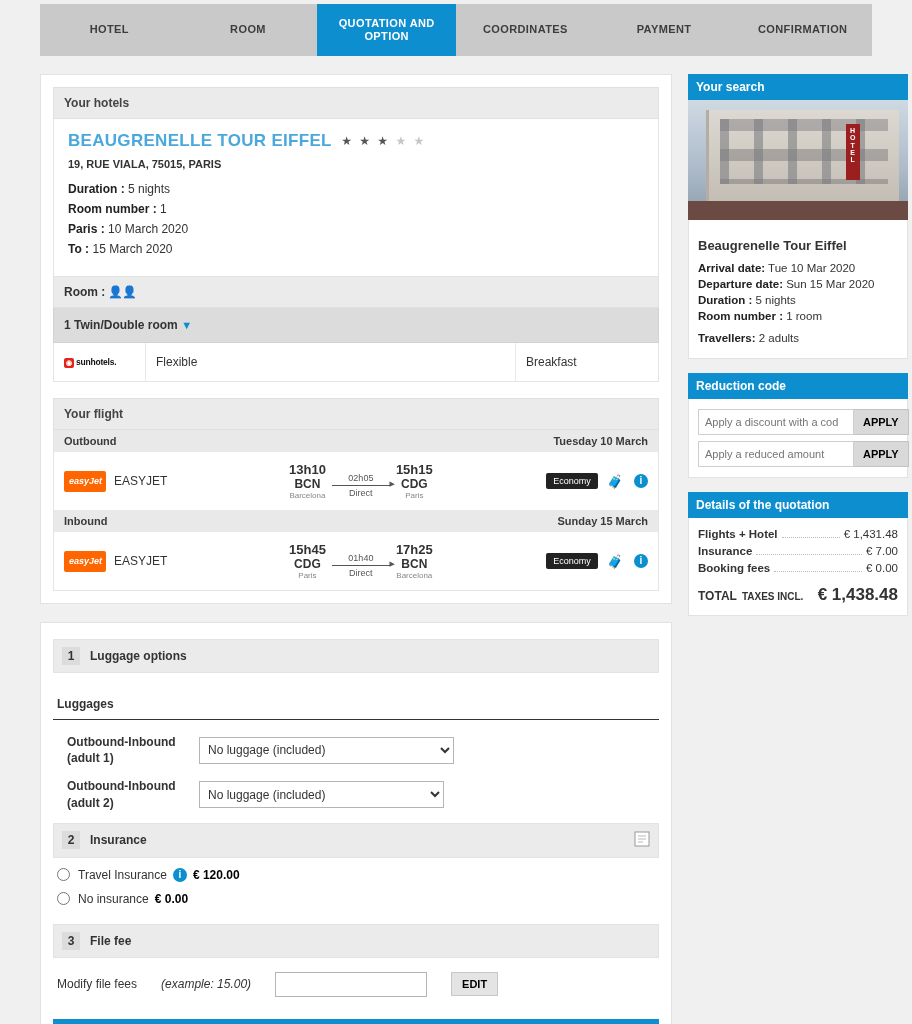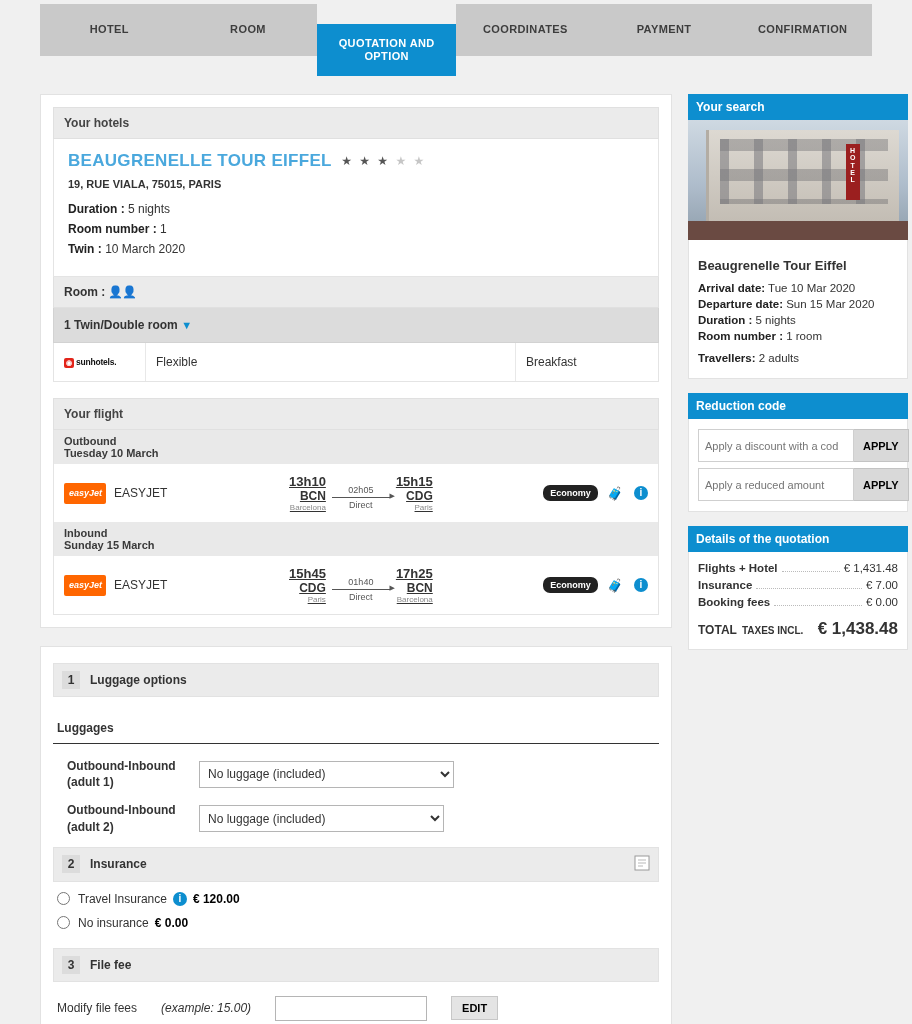--- a/index.html
+++ b/index.html
@@ -20,21 +20,21 @@
     color: #3d3d3d;
     text-align: center;
     font-weight: bold;
     font-size: 11px;
     letter-spacing: .4px;
     height: 52px;
     display: flex; align-items: center; justify-content: center;
     padding: 0 4px;
     line-height: 1.2;
   }
-  .step.active { background: #0d8ecf; color: #fff; margin-top: 20px; }
+  .step.active { background: #0d8ecf; color: #fff; }
 
   
   .content { display: flex; padding: 18px 4px 0 40px; align-items: flex-start; }
   .left { width: 632px; }
   .right { width: 220px; margin-left: 16px; }
 
   .card { background: #fff; border: 1px solid #e2e2e2; margin-bottom: 18px; padding: 12px; }
   .sectionbar {
     background: #ebebeb;
     font-weight: bold;
@@ -65,40 +65,40 @@
   .rd-logo { width: 92px; border-right: 1px solid #e8e8e8; display: flex; align-items: center; }
   .sunlogo {
     font-size: 8.5px; font-weight: bold; color: #111; letter-spacing: -0.2px;
   }
   .sunlogo .sq { display: inline-block; background: #e2241a; color: #fff; padding: 1px 2px; border-radius: 2px; margin-right: 2px; font-size: 7px; }
   .rd-flex { width: 370px; border-right: 1px solid #e8e8e8; }
   .rd-meal { flex: 1; }
 
   
   .flightbox { border: 1px solid #e4e4e4; border-top: none; }
-  .fl-head { background: #e9e9e9; display: flex; justify-content: space-between; padding: 5px 10px; font-size: 11px; font-weight: bold; color: #3a3a3a; flex-direction: column; }
+  .fl-head { background: #e9e9e9; display: flex; justify-content: space-between; padding: 5px 10px; font-size: 11px; font-weight: bold; color: #3a3a3a; }
   .fl-row { display: flex; align-items: center; padding: 10px 10px; }
   .ej-logo {
     background: #ff6600; color: #fff; font-weight: bold; font-style: italic;
     font-size: 9px; padding: 6px 5px; border-radius: 2px; line-height: 1;
     width: 42px; text-align: center;
   }
   .carrier { font-size: 12px; margin-left: 8px; width: 175px; }
   .seg { display: flex; align-items: flex-end; }
-  .ap { text-align: right; text-decoration: underline; }
+  .ap { text-align: center; }
   .ap .t { font-weight: bold; font-size: 13px; }
   .ap .c { font-weight: bold; font-size: 12px; }
   .ap .city { font-size: 8px; color: #888; }
   .mid { text-align: center; padding: 0 6px 2px 6px; width: 70px; }
   .mid .dur { font-size: 9px; color: #555; }
   .mid .line { border-top: 1px solid #555; position: relative; height: 1px; margin: 2px 0; }
   .mid .line:after { content: "▶"; position: absolute; right: -5px; top: -6px; font-size: 7px; color: #555; }
   .mid .direct { font-size: 9px; color: #555; }
   .fl-right { margin-left: auto; display: flex; align-items: center; gap: 10px; }
-  .badge-eco { background: #222; color: #fff; font-size: 9px; font-weight: bold; padding: 3px 7px; border-radius: 7px; }
+  .badge-eco { background: #222; color: #fff; font-size: 9px; font-weight: normal; padding: 3px 7px; border-radius: 2px; }
   .bagicon { color: #d0021b; font-size: 13px; }
   .infoicon {
     display: inline-block; width: 14px; height: 14px; border-radius: 50%;
     background: #0d8ecf; color: #fff; font-size: 10px; font-weight: bold;
     text-align: center; line-height: 14px;
   }
 
   
   .numbar { display: flex; align-items: center; background: #ebebeb; border: 1px solid #e2e2e2; padding: 7px 8px; margin-top: 4px; }
   .numbar .n { background: #dcdcdc; font-weight: bold; width: 18px; text-align: center; margin-right: 10px; padding: 2px 0; }
@@ -142,21 +142,21 @@
   .photo .sign {
     position: absolute; right: 22%; top: 20%; width: 14px; height: 56px; background: #9b1f1f;
     color: #fff; font-size: 7px; font-weight: bold; text-align: center; line-height: 1.05; padding-top: 3px;
     letter-spacing: 0;
   }
   .rtitle { font-weight: bold; font-size: 13px; margin: 8px 0 9px 0; }
   .rkv { font-size: 11.5px; margin-bottom: 4px; }
   .rkv b { color: #222; }
   .rcode-row { display: flex; margin-bottom: 6px; }
   .rcode-row input {
-    flex: 1; height: 33px; border: 1px solid #cfcfcf; padding: 3px 6px; font-size: 11px; color: #777;
+    flex: 1; height: 26px; border: 1px solid #cfcfcf; padding: 3px 6px; font-size: 11px; color: #777;
   }
   .btn-apply { background: #d9d9d9; border: 1px solid #c3c3c3; border-left: none; font-weight: bold; font-size: 11px; padding: 0 9px; cursor: pointer; }
   .det-row { display: flex; align-items: baseline; font-size: 11.5px; margin-bottom: 4px; }
   .det-row .lbl { font-weight: bold; white-space: nowrap; }
   .det-row .dots { flex: 1; border-bottom: 1px dotted #bbb; margin: 0 4px 3px 4px; }
   .det-row .val { white-space: nowrap; }
   .total-row { display: flex; align-items: baseline; margin-top: 10px; }
   .total-row .tot { font-size: 12px; font-weight: bold; color: #333; }
   .total-row .tax { font-size: 10px; font-weight: bold; margin-left: 5px; line-height: 1.1; }
   .total-row .amt { margin-left: auto; font-size: 17px; font-weight: bold; }
@@ -195,21 +195,22 @@
       <div class="card">
 
         <div class="sectionbar">Your hotels</div>
 
         <div class="hotelbox">
           <span class="hotelname">BEAUGRENELLE TOUR EIFFEL</span>
           <span class="stars"><span class="star-on">★ ★ ★</span><span class="star-off"> ★ ★</span></span>
           <div class="addr">19, RUE VIALA, 75015, PARIS</div>
           <div class="kv"><b>Duration :</b> <span>5 nights</span></div>
           <div class="kv"><b>Room number :</b> <span>1</span></div>
-          <div class="kv"><b>Twin :</b> <span>10 March 2020</span></div>
+          <div class="kv"><b>Paris :</b> <span>10 March 2020</span></div>
+          <div class="kv"><b>To :</b> <span>15 March 2020</span></div>
         </div>
 
         <div class="roombar">
           <span>Room :</span>
           <span class="people-ic">👤👤</span>
         </div>
 
         <div class="roomtype">
           <span>1 Twin/Double room</span>
           <span class="caret">▼</span>

